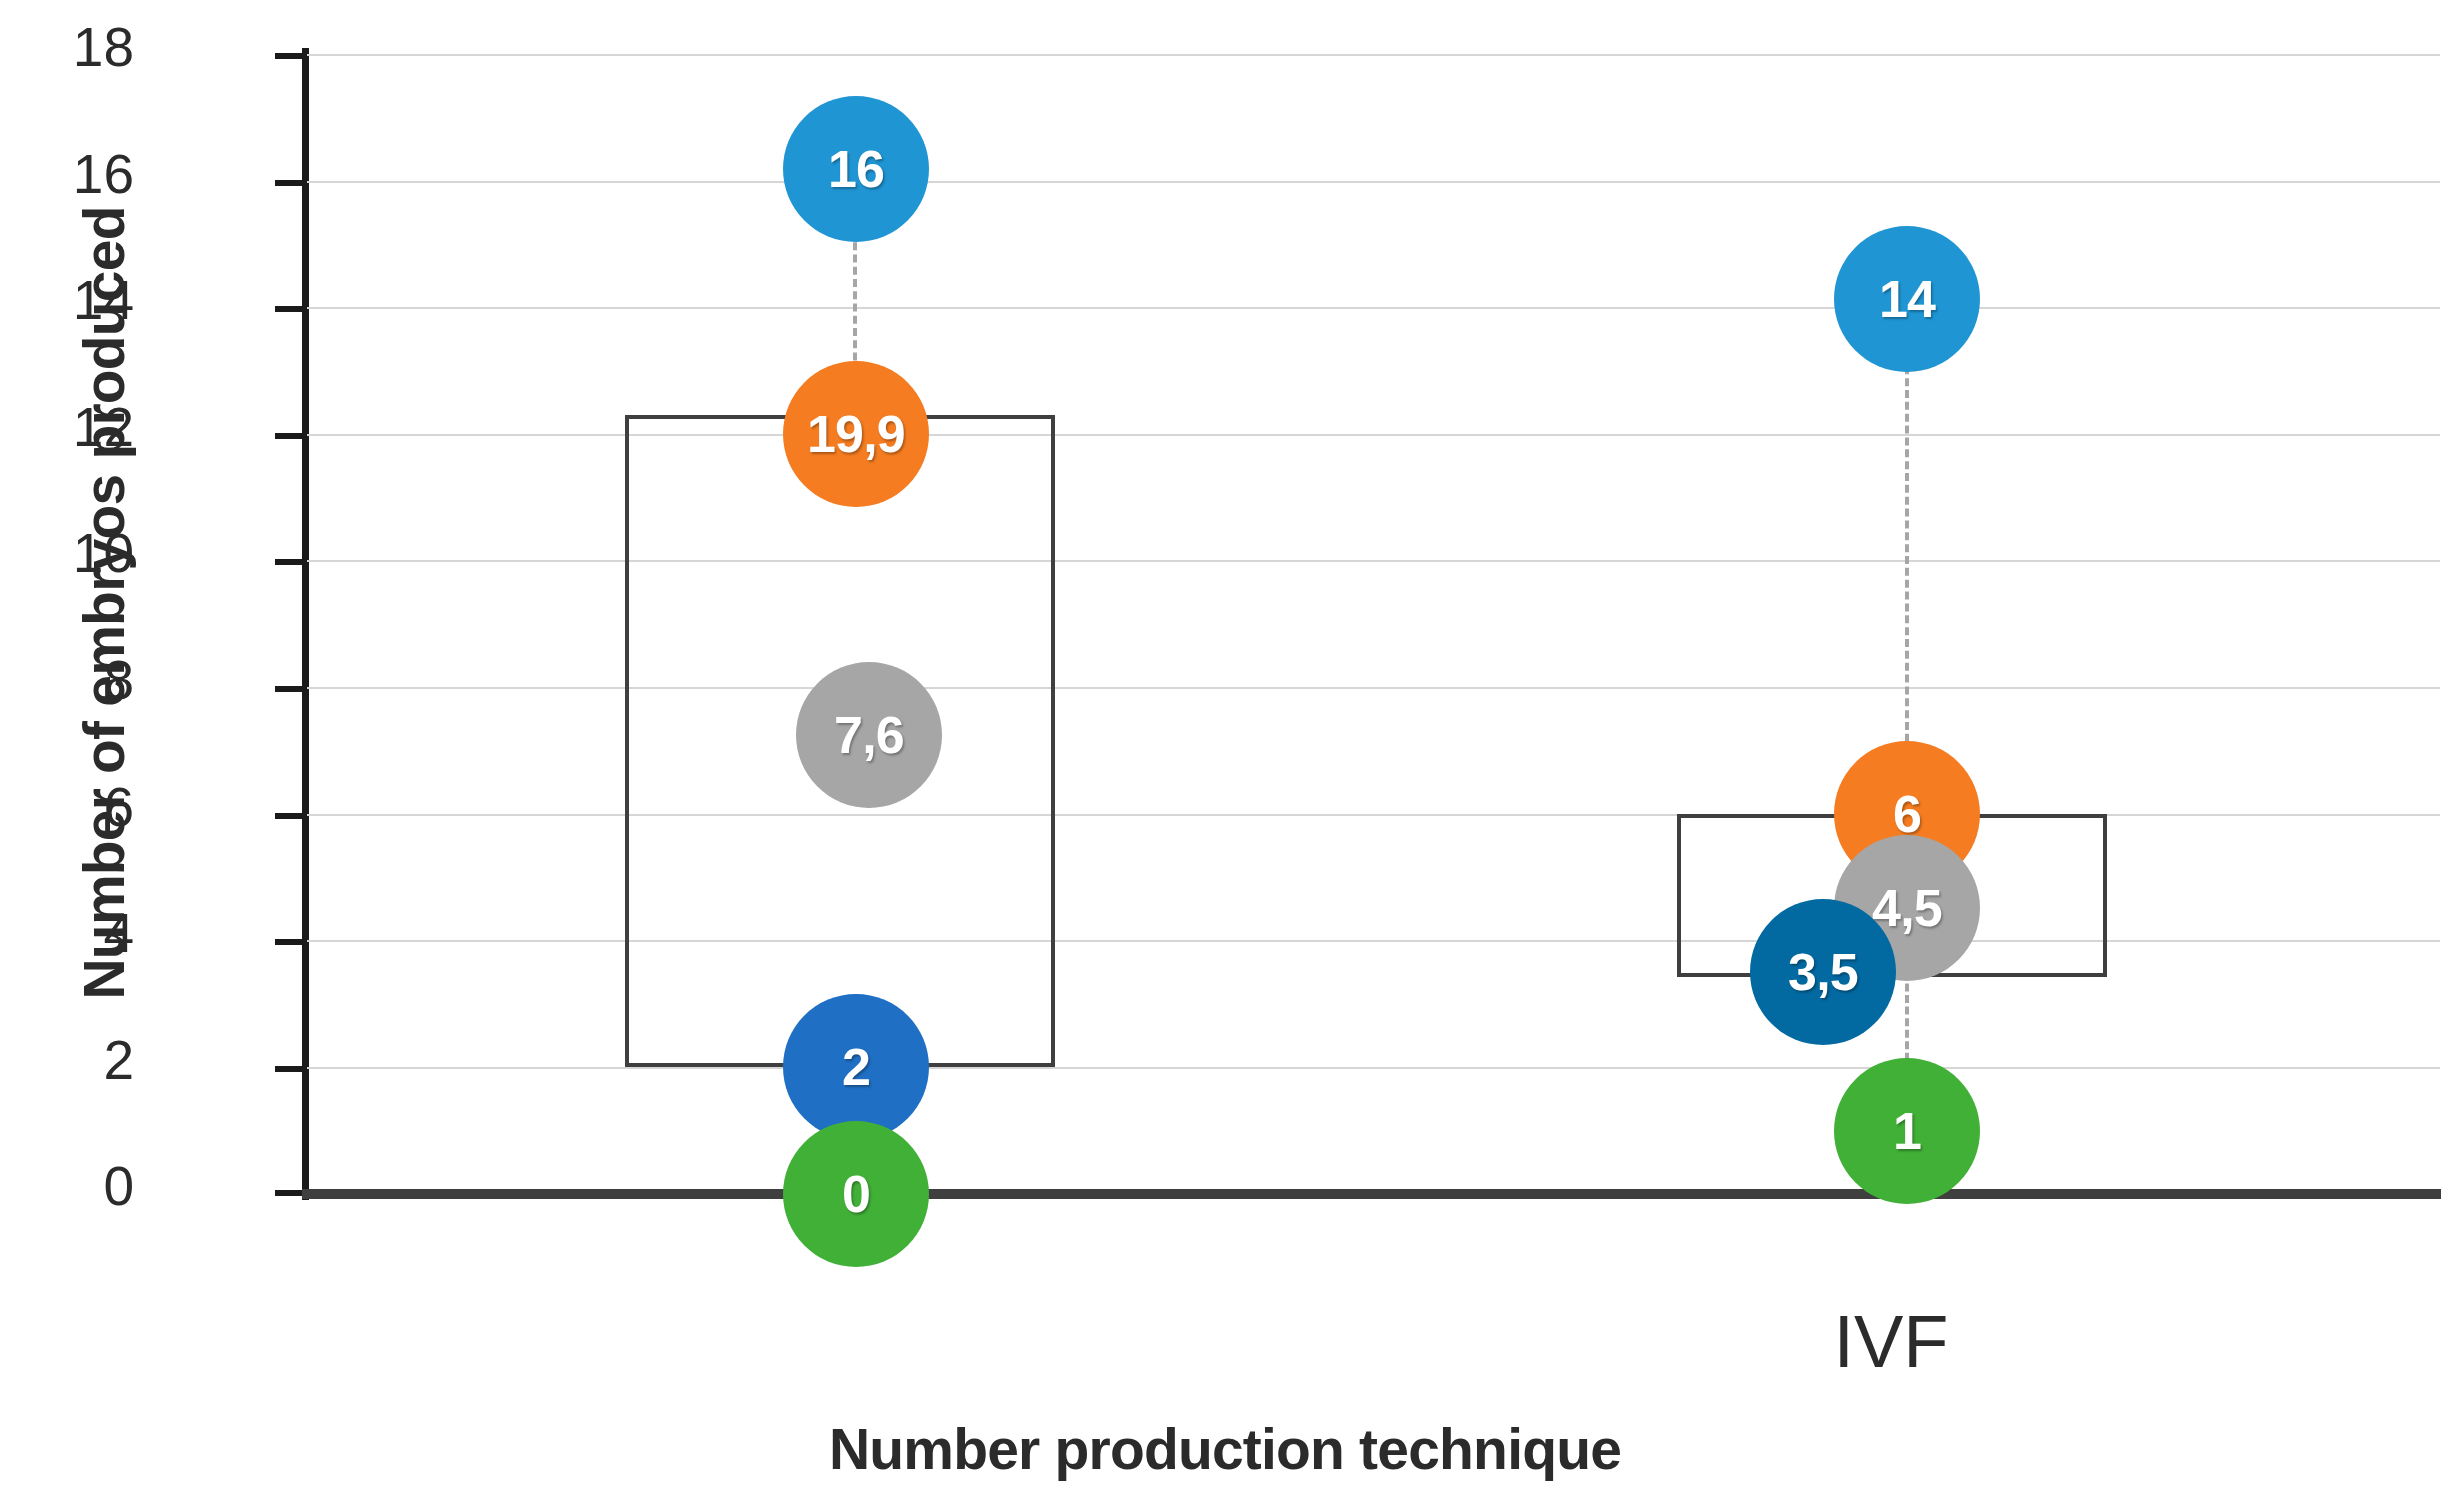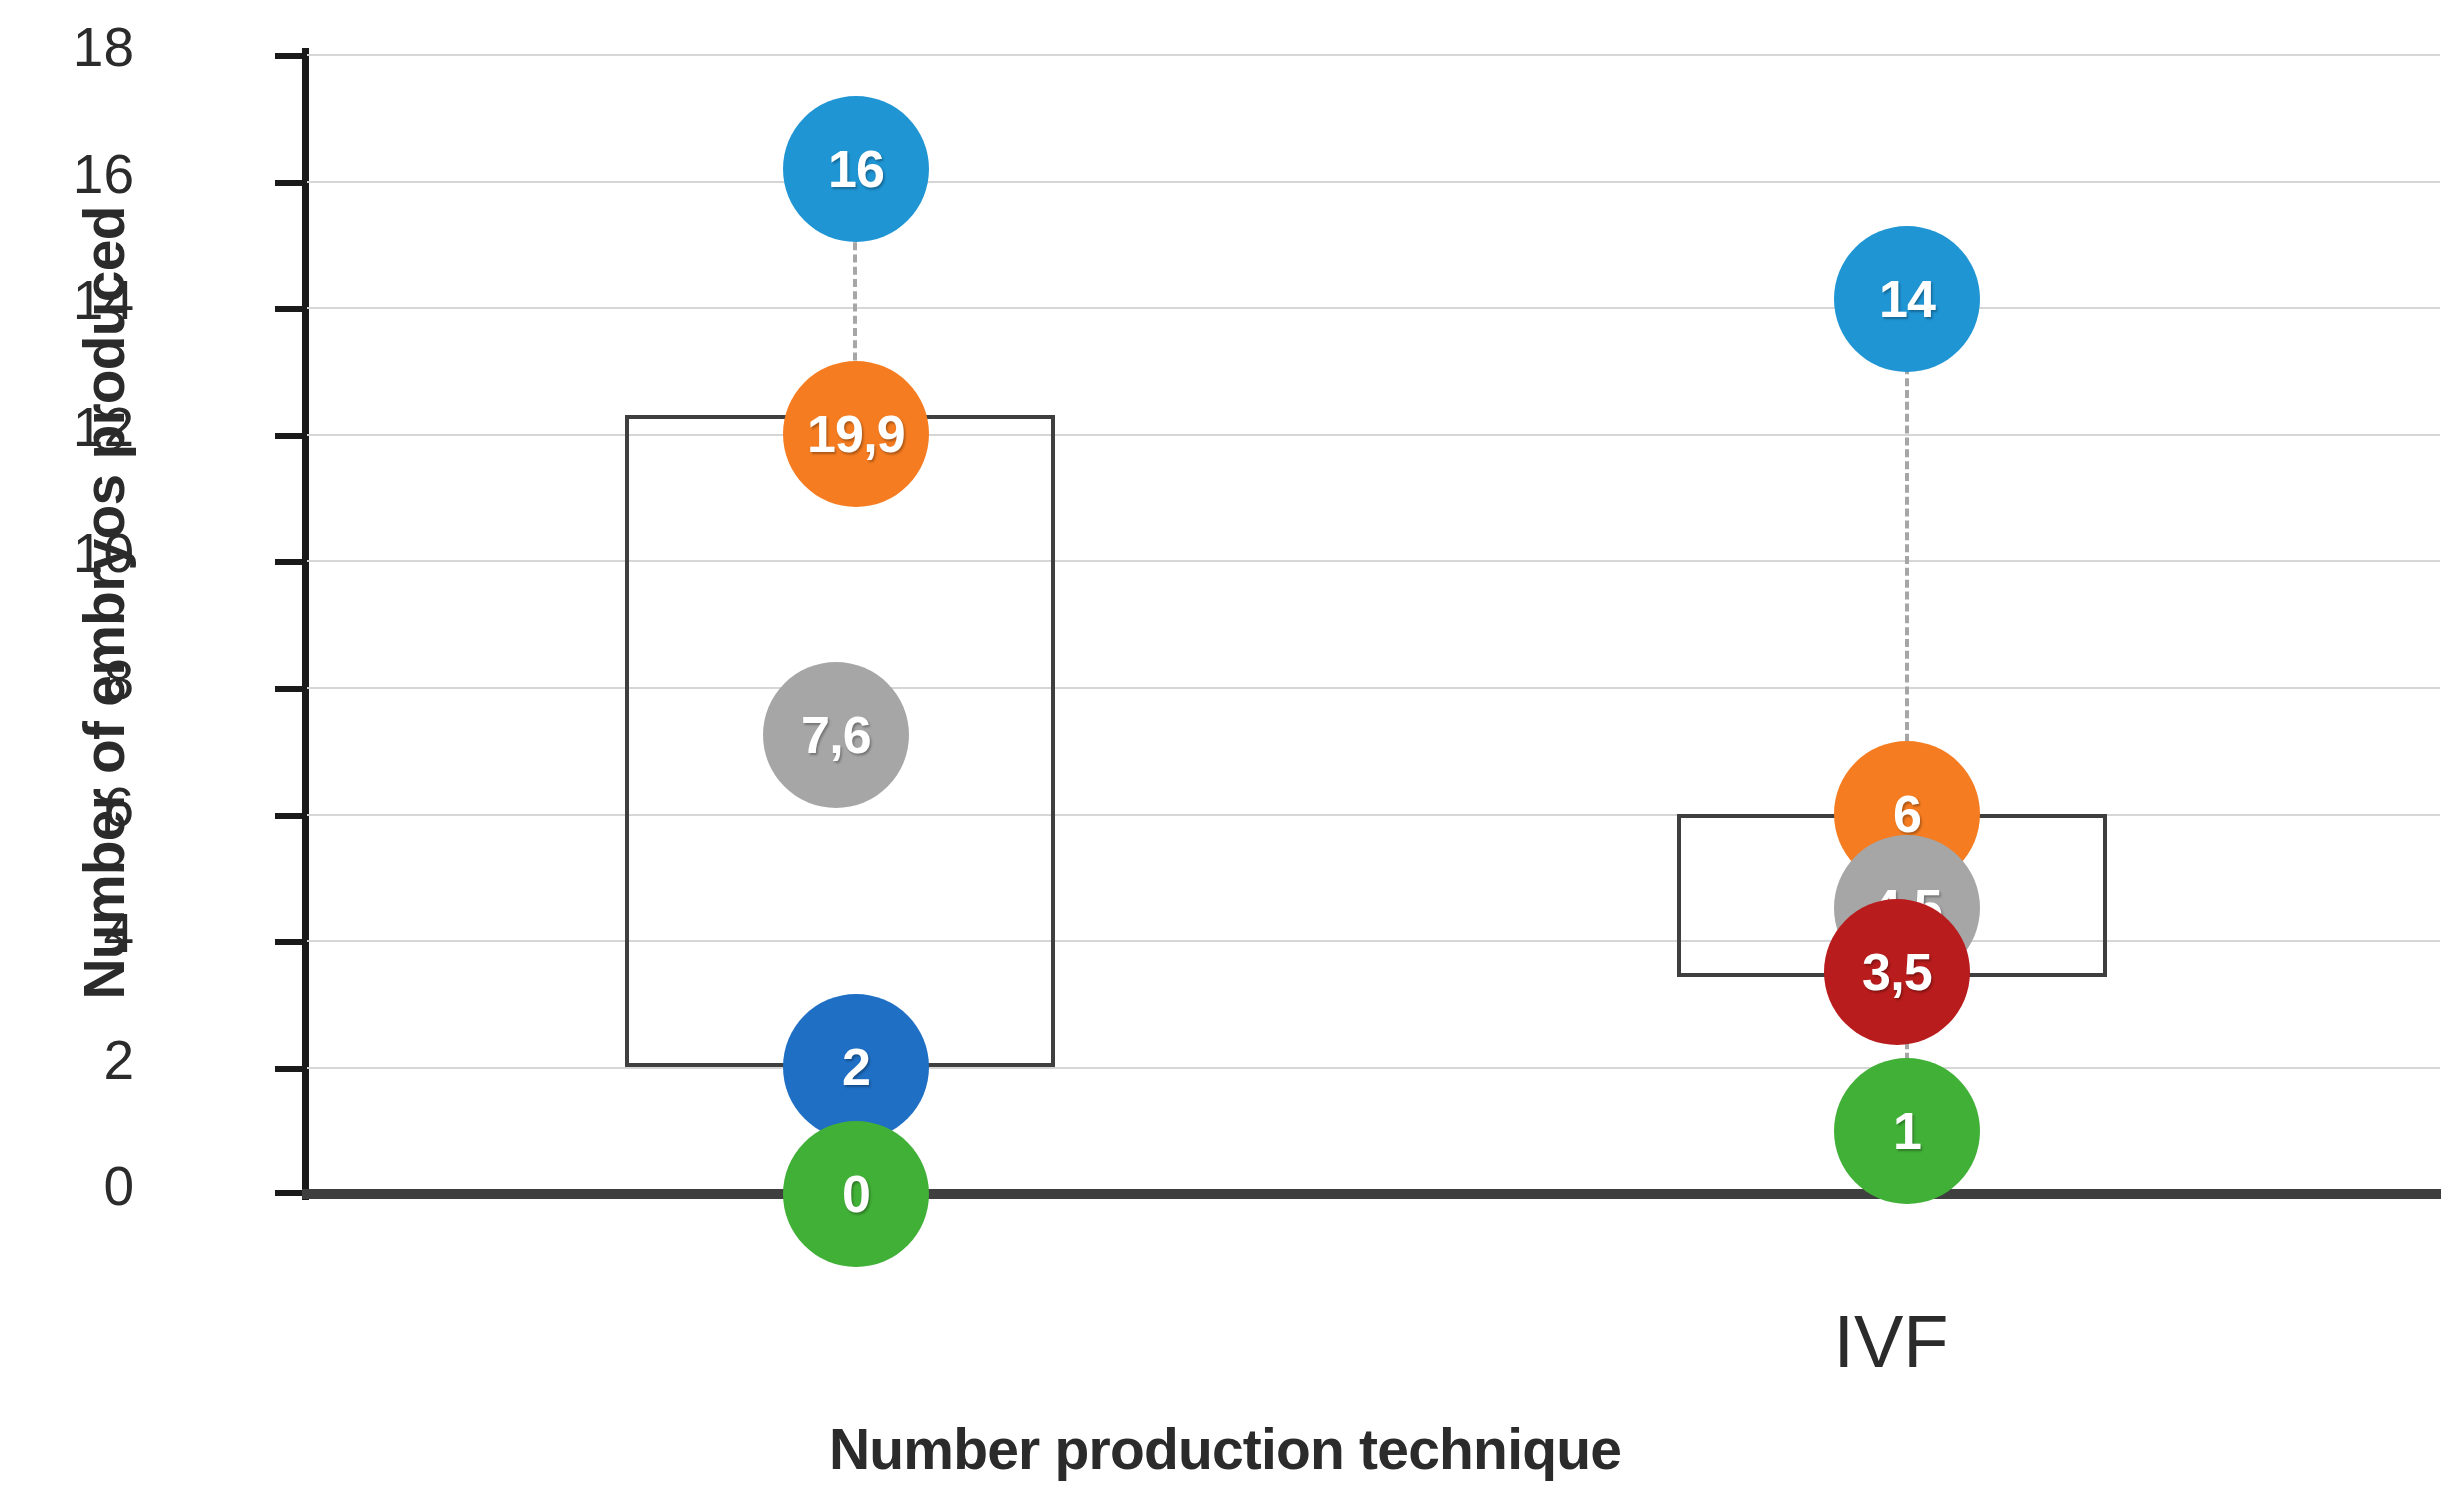--- a/index.html
+++ b/index.html
@@ -186,21 +186,21 @@
     <div class="bp-box" style="left:318px; top:361px; width:430px; height:652px;"></div>
 
     <div class="marker" style="left:476px; top:42px; width:146px; height:146px; background:#1f95d4;">
       <span>16</span>
     </div>
 
     <div class="marker" style="left:476px; top:307px; width:146px; height:146px; background:#f57c20;">
       <span>19,9</span>
     </div>
 
-    <div class="marker" style="left:456px; top:608px; width:146px; height:146px; background:#a6a6a6;">
+    <div class="marker" style="left:489px; top:608px; width:146px; height:146px; background:#a6a6a6;">
       <span>7,6</span>
     </div>
 
     <div class="marker" style="left:476px; top:940px; width:146px; height:146px; background:#1f6fc4;">
       <span>2</span>
     </div>
 
     <div class="marker" style="left:476px; top:1067px; width:146px; height:146px; background:#41b037;">
       <span>0</span>
     </div>
@@ -216,21 +216,21 @@
     </div>
 
     <div class="marker" style="left:1527px; top:687px; width:146px; height:146px; background:#f57c20;">
       <span>6</span>
     </div>
 
     <div class="marker" style="left:1527px; top:781px; width:146px; height:146px; background:#a6a6a6;">
       <span>4,5</span>
     </div>
 
-    <div class="marker" style="left:1517px; top:845px; width:146px; height:146px; background:#b91c1c;">
+    <div class="marker" style="left:1443px; top:845px; width:146px; height:146px; background:#0369a1;">
       <span>3,5</span>
     </div>
 
     <div class="marker" style="left:1527px; top:1004px; width:146px; height:146px; background:#41b037;">
       <span>1</span>
     </div>
 
     <div class="cat-label" style="left:1354px;">IVF</div>
   </div>
 

